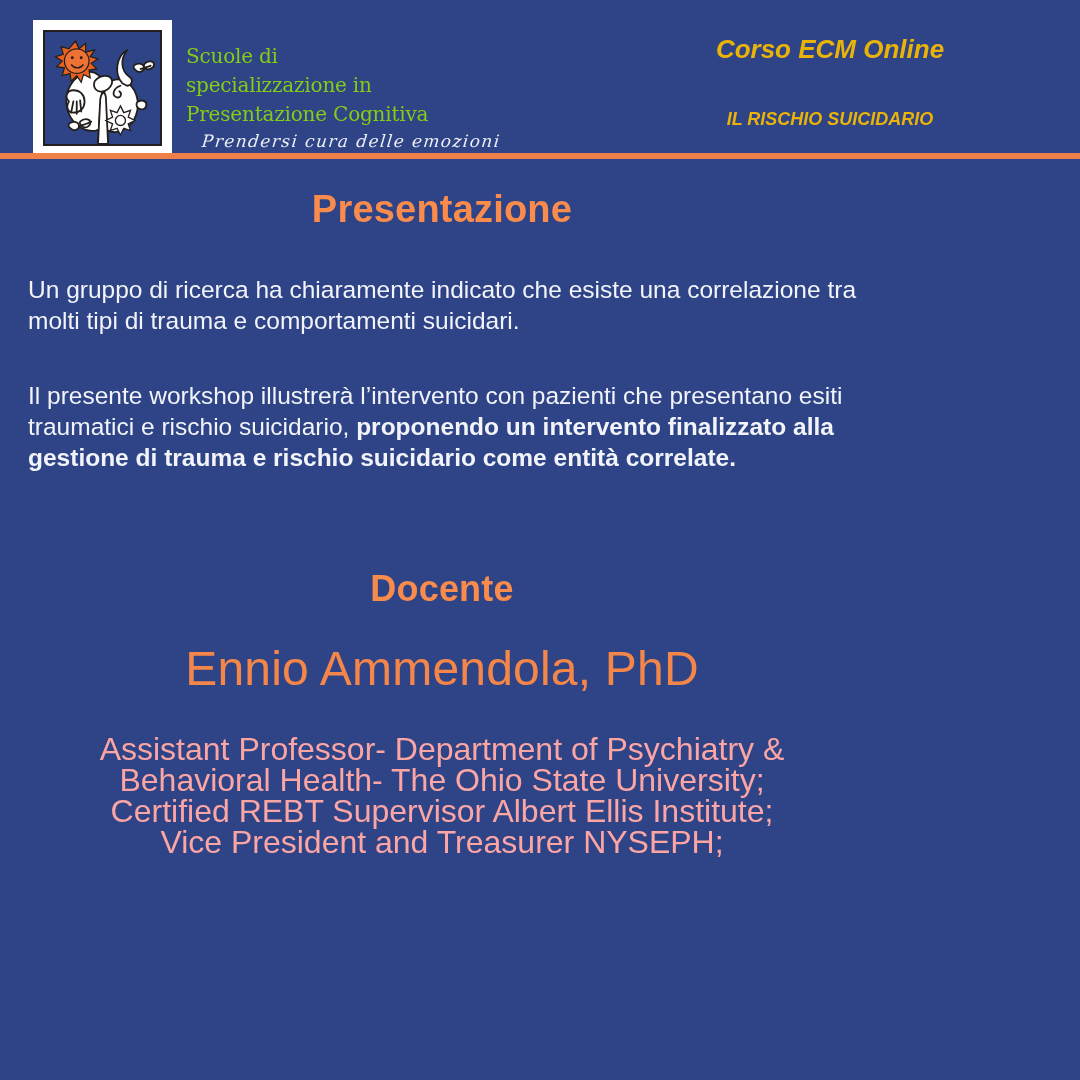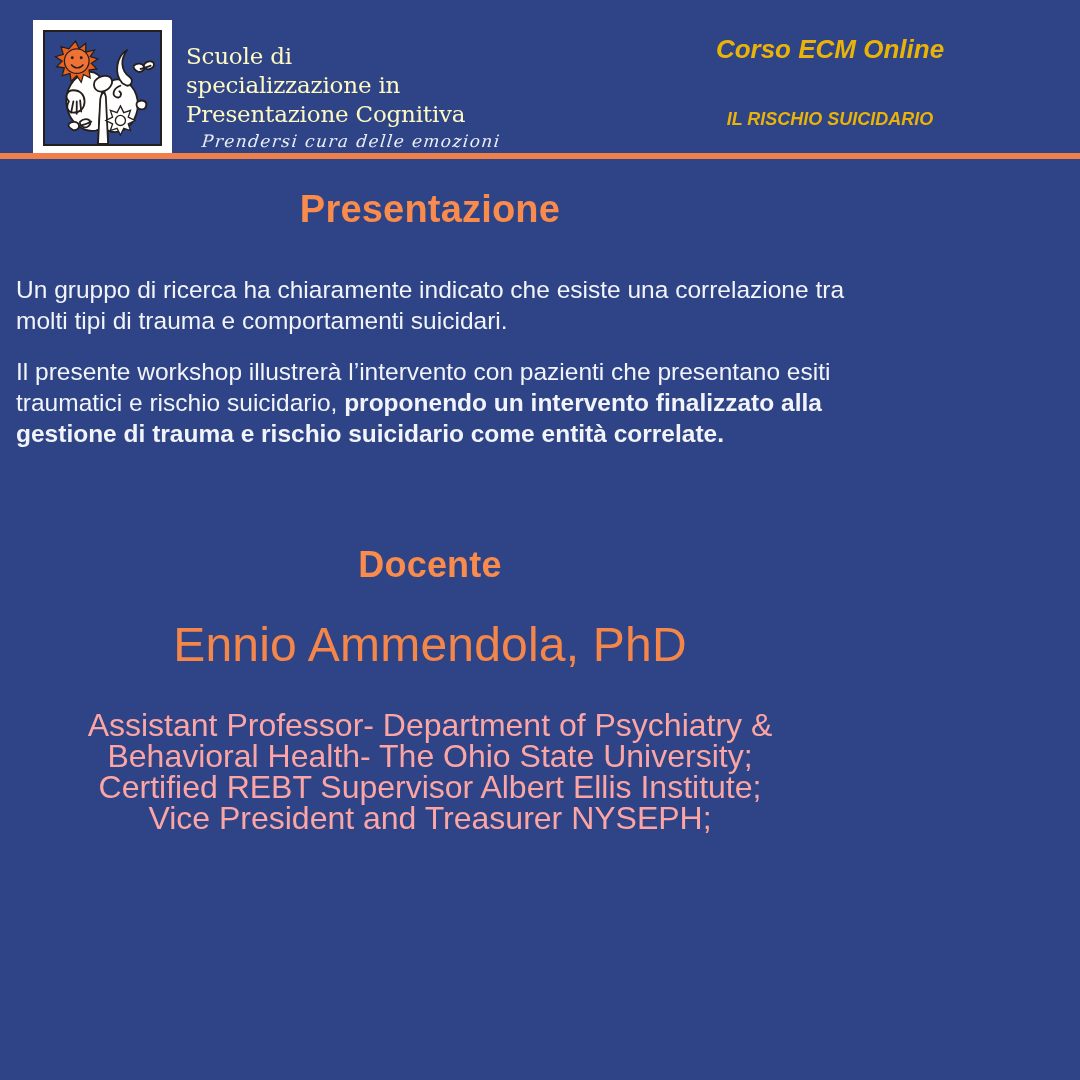--- a/index.html
+++ b/index.html
@@ -49,22 +49,22 @@
     overflow: hidden;
   }
   #logo-inner svg { display: block; width: 100%; height: 100%; }
 
   #brand-text {
     margin-left: 14px;
     padding-top: 22px;
   }
   .brand-line {
     font-family: "DejaVu Serif", serif;
-    color: #fef9c3;
-    font-size: 23px;
+    color: #84cc16;
+    font-size: 20px;
     line-height: 29px;
     letter-spacing: -0.2px;
     white-space: nowrap;
   }
   #brand-tagline {
     margin-top: 2px;
     margin-left: 16px;
     color: #EDEFF5;
     font-size: 17px;
     font-style: italic;
@@ -95,21 +95,21 @@
     left: 0;
     top: 153px;
     width: 1080px;
     height: 6px;
     background: #F0804A;
   }
 
   
   #main {
     position: absolute;
-    left: 0;
+    left: 12px;
     top: 159px;
     width: 860px;
   }
 
   .section-heading {
     text-align: center;
     color: #F98B4D;
     font-weight: bold;
     letter-spacing: 0.2px;
   }
@@ -122,21 +122,21 @@
     margin-top: 16px;
   }
 
   .body-paragraph {
     color: #F2F4F9;
     font-size: 24.5px;
     line-height: 31px;
     padding: 0 16px;
   }
   #para-1 { margin-top: 43px; }
-  #para-2 { margin-top: 20px; }
+  #para-2 { margin-top: 44px; }
   .para-strong { font-weight: bold; }
 
   #docente-block { margin-top: 95px; }
 
   #docente-name {
     text-align: center;
     color: #F4864A;
     font-size: 48px;
     margin-top: 31px;
     letter-spacing: 0.2px;

